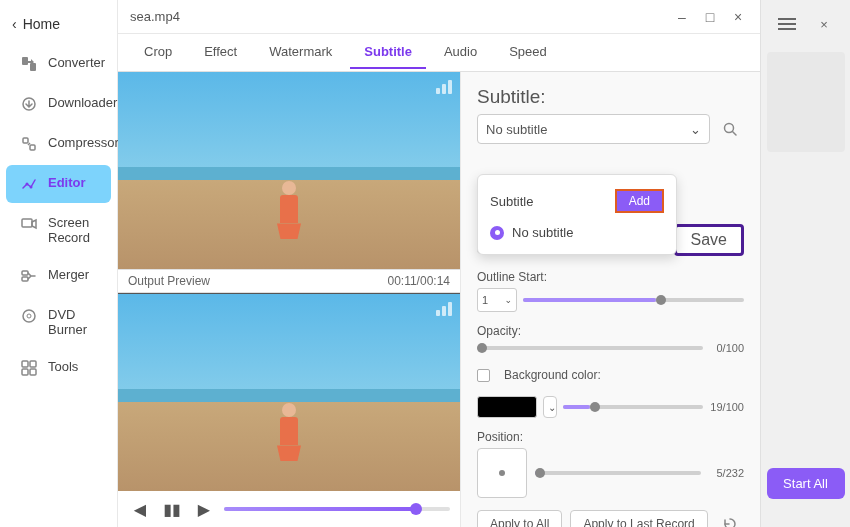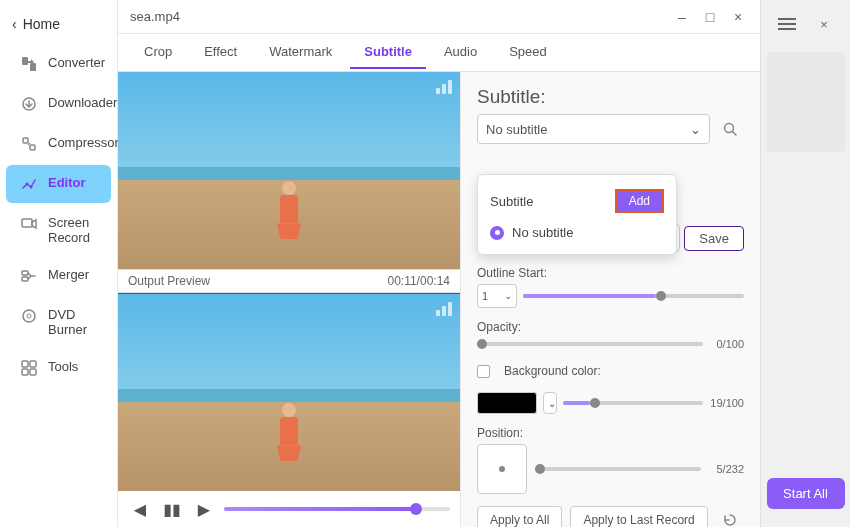--- a/index.html
+++ b/index.html
@@ -354,24 +354,24 @@
       background: #fff;
       display: flex;
       align-items: center;
       justify-content: center;
       cursor: pointer;
       font-weight: bold;
       font-size: 13px;
     }
     .save-btn {
       background: #fff;
-      border: 1px solid #4c1d95;
+      border: 3px solid #4c1d95;
       border-radius: 4px;
       padding: 4px 14px;
-      font-size: 13px;
+      font-size: 16px;
       cursor: pointer;
       color: #555;
     }
 
     .section-label {
       font-size: 12px;
       color: #555;
       margin: 6px 0 4px;
     }
     .slider-row {
@@ -578,21 +578,21 @@
     }
     .start-all-btn {
       background: #8b5cf6;
       color: #fff;
       border: none;
       border-radius: 6px;
       padding: 8px 14px;
       font-size: 13px;
       cursor: pointer;
       margin-top: auto;
-      margin-bottom: 10px;
+      margin-bottom: 20px;
       width: 78px;
     }
 
     .beach-scene-top {
       width: 100%;
       height: 100%;
       position: relative;
       overflow: hidden;
     }
     .sky { position: absolute; top: 0; left: 0; right: 0; height: 55%; background: linear-gradient(180deg, #5bb8e8 0%, #87ceeb 100%); }

